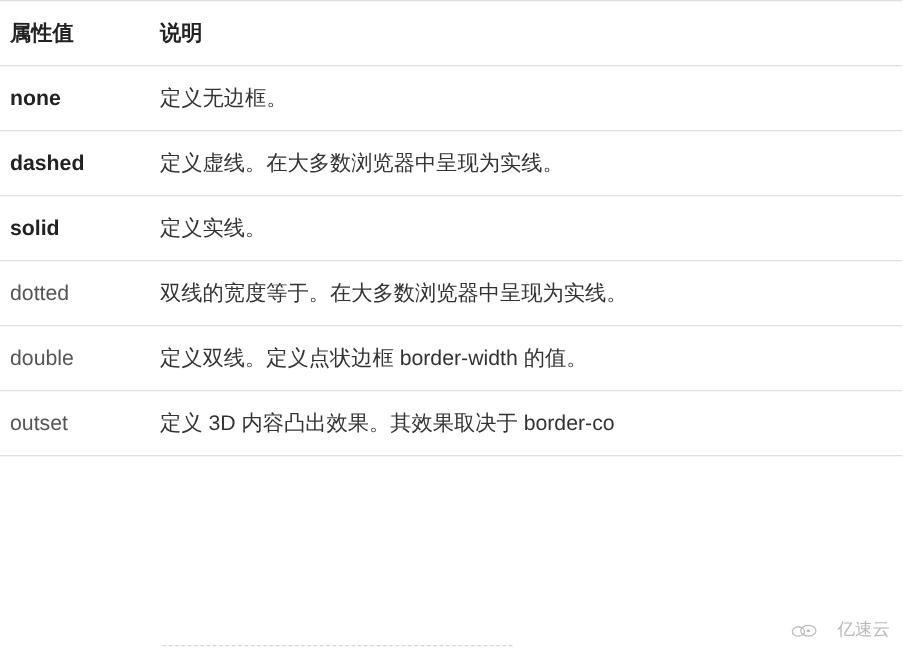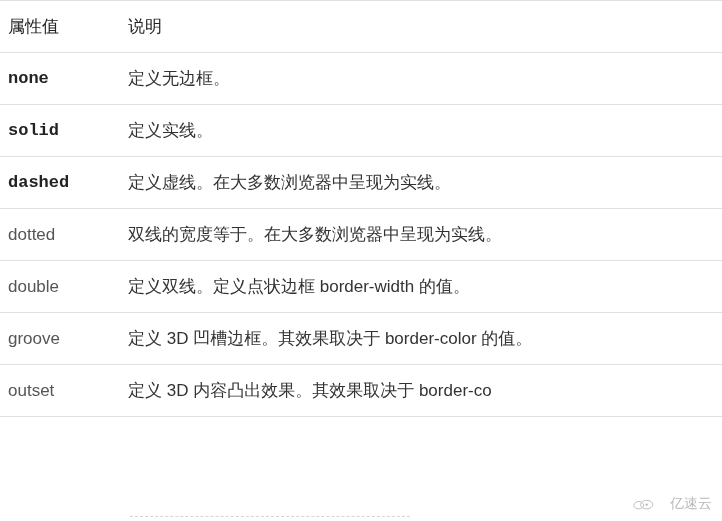--- a/index.html
+++ b/index.html
@@ -19,29 +19,28 @@
   }
   th, td {
     text-align: left;
     padding: 14px 12px 14px 8px;
     border-bottom: 1px solid #e0e0e0;
     font-size: 17px;
     color: #333;
     vertical-align: middle;
   }
   th {
-    font-weight: 400;
+    font-weight: 700;
     color: #222;
     border-top: 1px solid #e0e0e0;
   }
   th.col-value { width: 120px; }
   td.value-bold {
     font-weight: 700;
     color: #222;
-    font-family: Liberation Mono, monospace;
   }
   td.value-light {
     font-weight: 400;
     color: #555;
     margin-top: 36px;
   }
   .watermark {
     position: absolute;
     right: 10px;
     bottom: 8px;
@@ -71,38 +70,34 @@
       <th class="col-value">属性值</th>
       <th>说明</th>
     </tr>
   </thead>
   <tbody id="tbody">
       <tr>
         <td class="value-bold">none</td>
         <td>定义无边框。</td>
       </tr>
       <tr>
+        <td class="value-bold">dashed</td>
+        <td>定义虚线。在大多数浏览器中呈现为实线。</td>
+      </tr>
+      <tr>
         <td class="value-bold">solid</td>
         <td>定义实线。</td>
-      </tr>
-      <tr>
-        <td class="value-bold">dashed</td>
-        <td>定义虚线。在大多数浏览器中呈现为实线。</td>
       </tr>
       <tr>
         <td class="value-light">dotted</td>
         <td>双线的宽度等于。在大多数浏览器中呈现为实线。</td>
       </tr>
       <tr>
         <td class="value-light">double</td>
         <td>定义双线。定义点状边框 border-width 的值。</td>
-      </tr>
-      <tr>
-        <td class="value-light">groove</td>
-        <td>定义 3D 凹槽边框。其效果取决于 border-color 的值。</td>
       </tr>
       <tr>
         <td class="value-light">outset</td>
         <td>定义 3D 内容凸出效果。其效果取决于 border-co</td>
       </tr>
     </tbody>
 </table>
 
 <div class="footer-line"></div>
 

